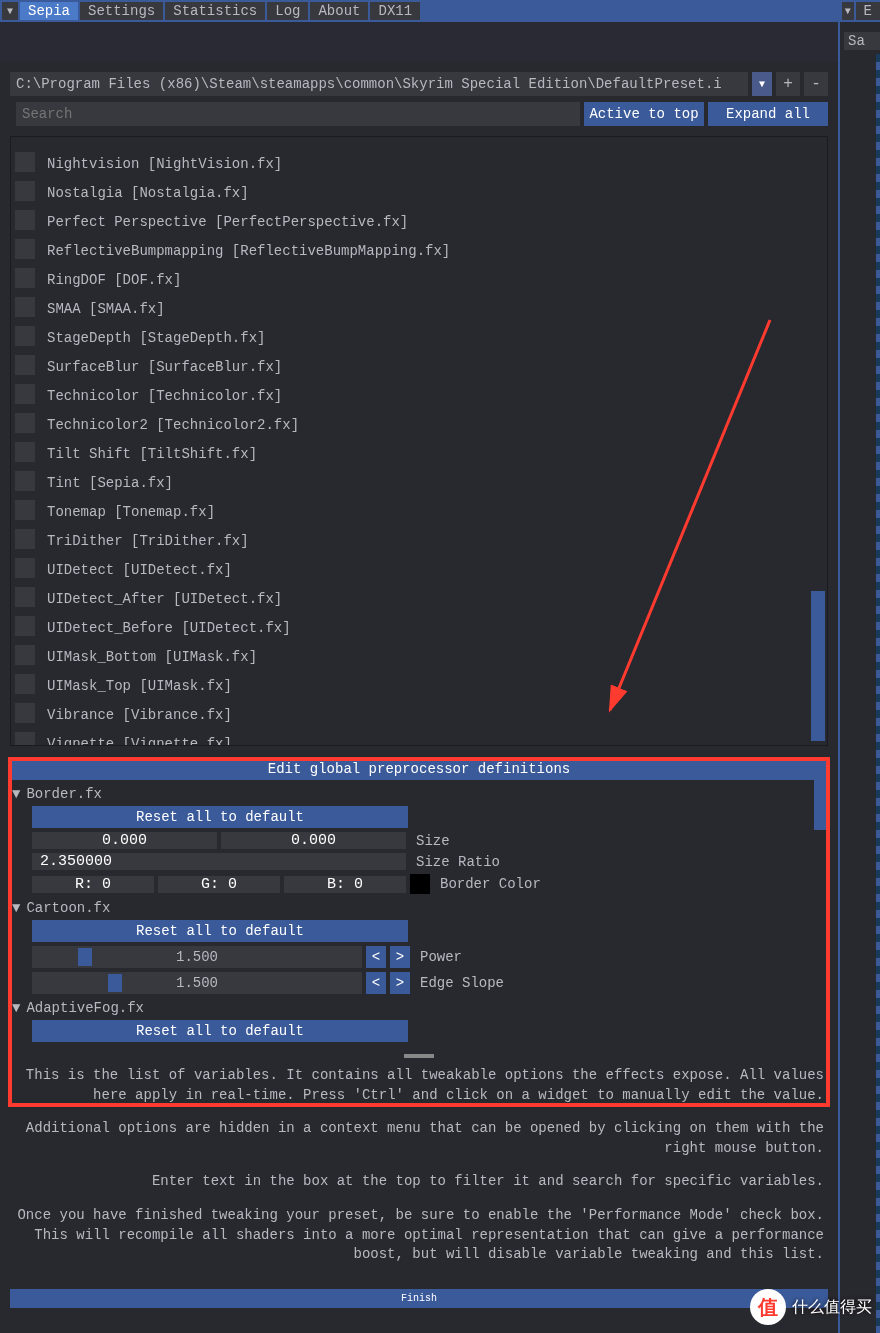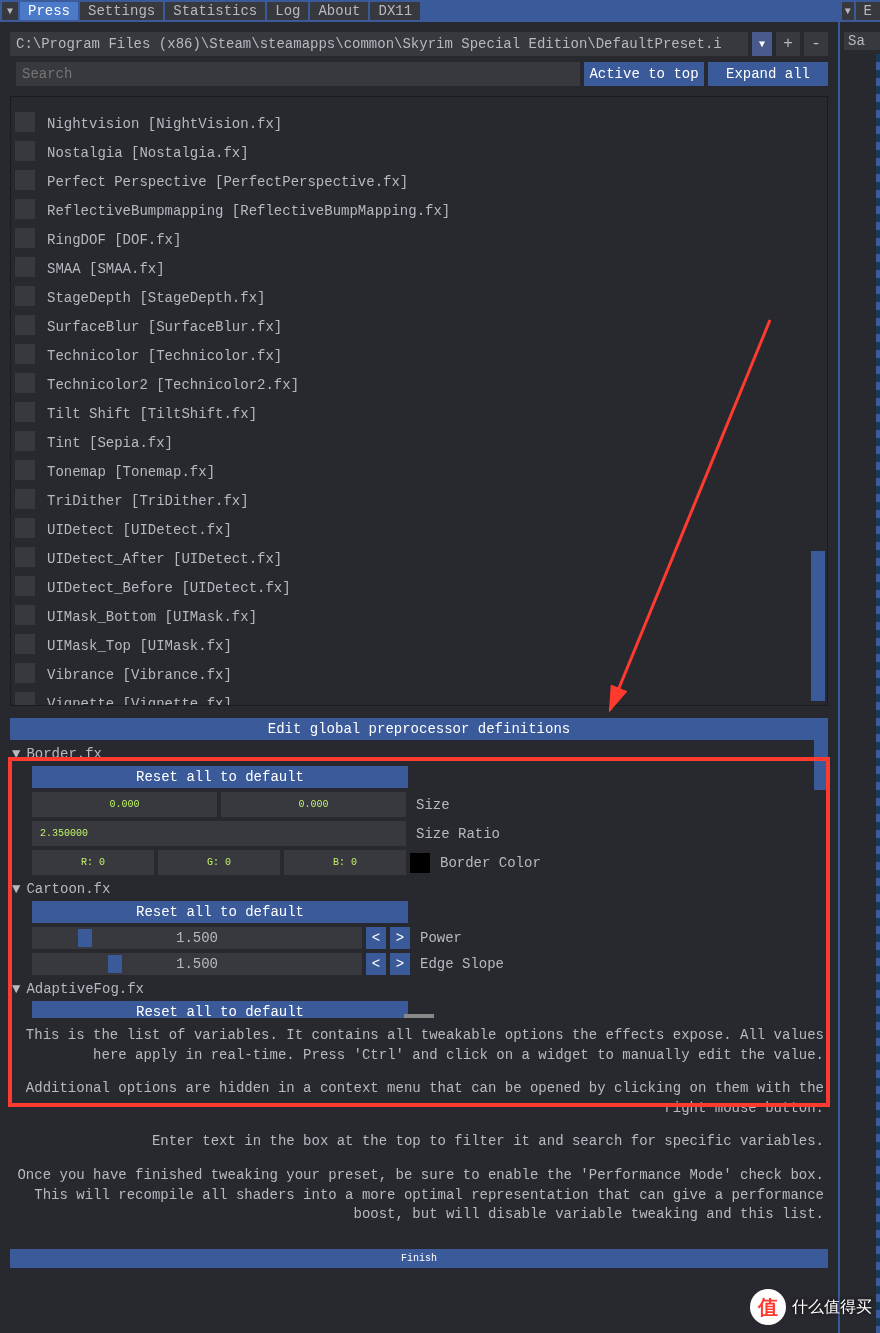--- a/index.html
+++ b/index.html
@@ -45,20 +45,21 @@
 }
 .main-area {
   display: flex;
   height: calc(100% - 22px);
 }
 .left-panel {
   width: 838px;
   background: #28282f;
   display: flex;
   flex-direction: column;
+  margin-top: 40px;
 }
 .right-panel {
   flex: 1;
   background: #28282f;
   border-left: 2px solid #3a5a9a;
   position: relative;
 }
 .right-topbar {
   background: #3a5a9a;
   height: 22px;
@@ -226,25 +227,25 @@
 }
 .param-row {
   display: flex;
   align-items: center;
   gap: 4px;
   margin-left: 22px;
   margin-top: 4px;
 }
 .param-input {
   background: #38383f;
-  color: #bef264;
+  color: #ffffff;
   font-family: inherit;
   text-align: center;
-  padding: 7px;
-  font-size: 10px;
+  padding: 0;
+  font-size: 15px;
   position: relative;
 }
 .param-input.w185 { width: 185px; }
 .param-input.w370 { width: 374px; }
 .param-input.w120 { width: 122px; }
 .param-label {
   margin-left: 6px;
   font-size: 14px;
 }
 .color-swatch {
@@ -345,21 +346,21 @@
   bottom: 0;
   width: 4px;
   background: repeating-linear-gradient(#1a3a5a 0 8px, #3a5a9a 8px 16px);
 }
 </style>
 </head>
 <body>
 
 <div class="topbar">
   <div class="tab-toggle">▼</div>
-  <div class="tab active">Press</div>
+  <div class="tab active">Sepia</div>
   <div class="tab">Settings</div>
   <div class="tab">Statistics</div>
   <div class="tab">Log</div>
   <div class="tab">About</div>
   <div class="tab">DX11</div>
 </div>
 
 <div class="main-area">
   <div class="left-panel">
 

